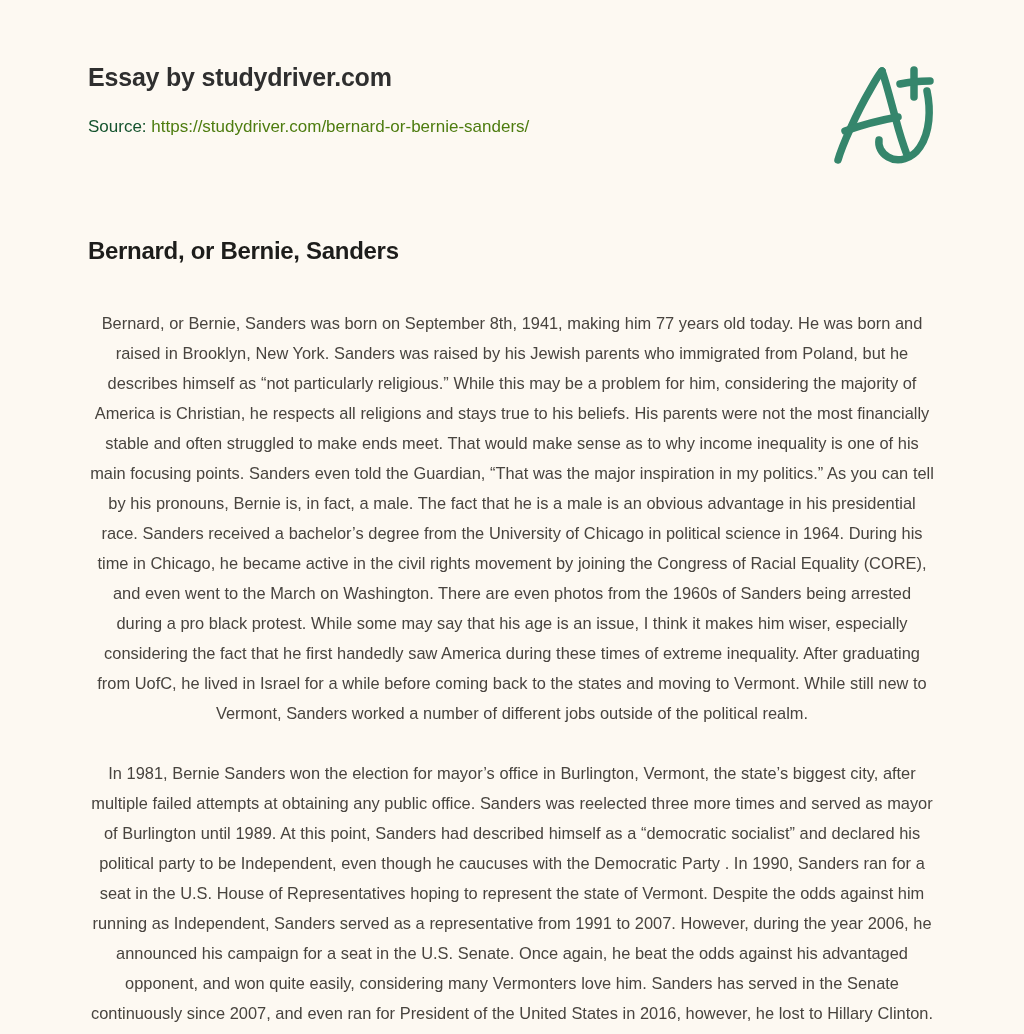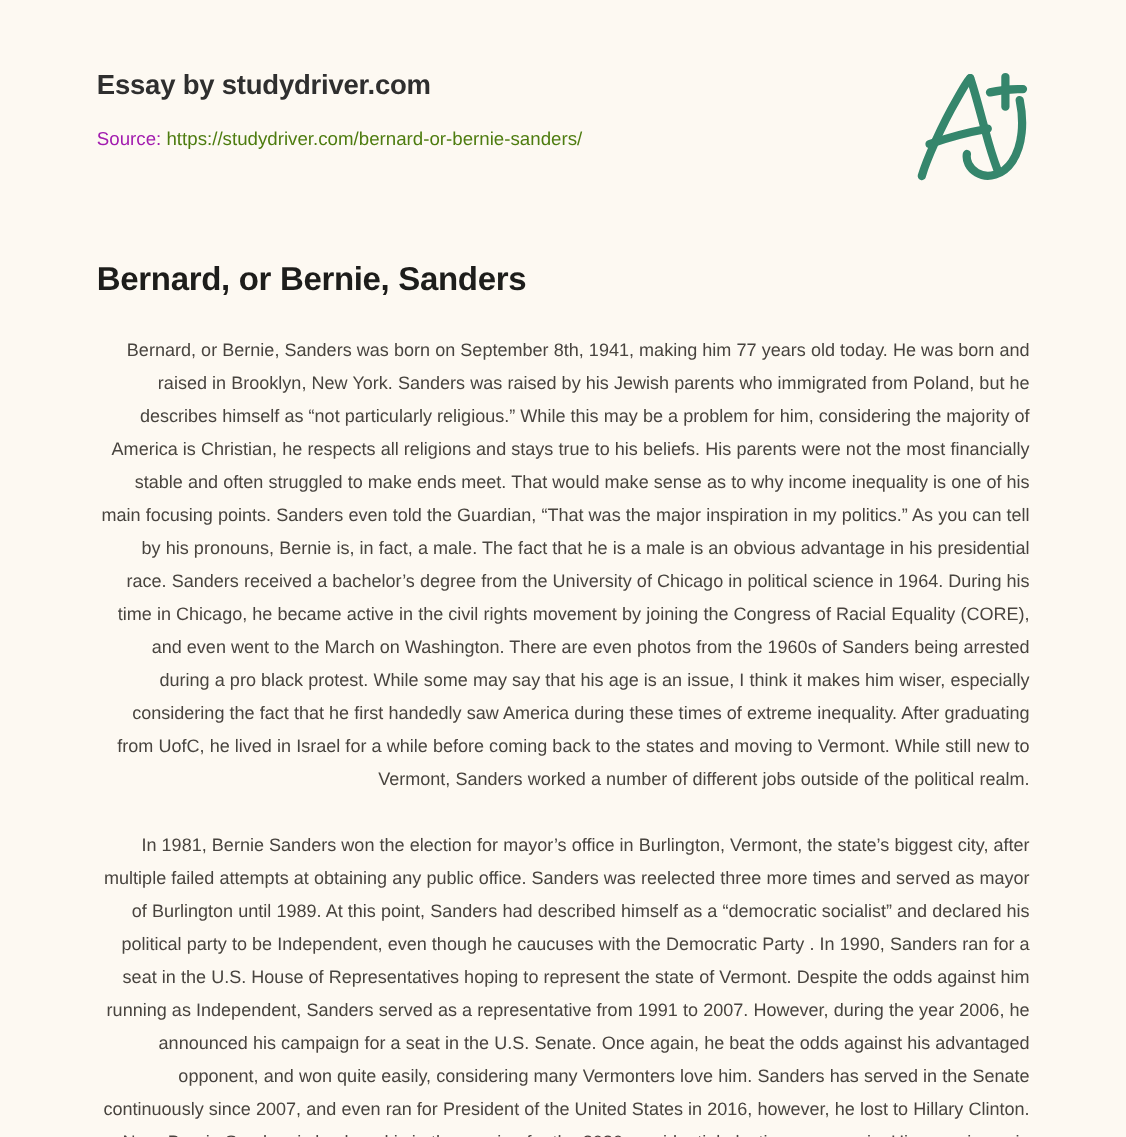--- a/index.html
+++ b/index.html
@@ -46,21 +46,21 @@
 
   .source-line {
     margin-top: 24px;
     font-size: 17px;
     color: #8b8b88;
     line-height: 1.3;
     white-space: nowrap;
   }
 
   .source-label {
-    color: #a21caf;
+    color: #14532d;
     margin-top: 47px;
   }
 
   .source-url {
     color: #4d7c0f;
     text-decoration: none;
   }
 
   
   .logo {
@@ -78,34 +78,34 @@
 
   
   .article {
     position: absolute;
     top: 236px;
     left: 88px;
     width: 848px;
   }
 
   .article-title {
-    font-size: 30px;
+    font-size: 24px;
     font-weight: bold;
     color: #1d1d1b;
     letter-spacing: -0.3px;
     line-height: 1.25;
-    margin: 0 0 30px 0;
+    margin: 0 0 42px 0;
   }
 
   .article-body p {
     font-size: 16.4px;
     line-height: 30px;
     color: #48443f;
     margin: 0 0 30px 0;
-    text-align: right;
+    text-align: center;
     word-spacing: 0.1px;
   }
 
   .article-body p:last-child {
     margin-bottom: 0;
   }
 </style>
 </head>
 <body>
 

